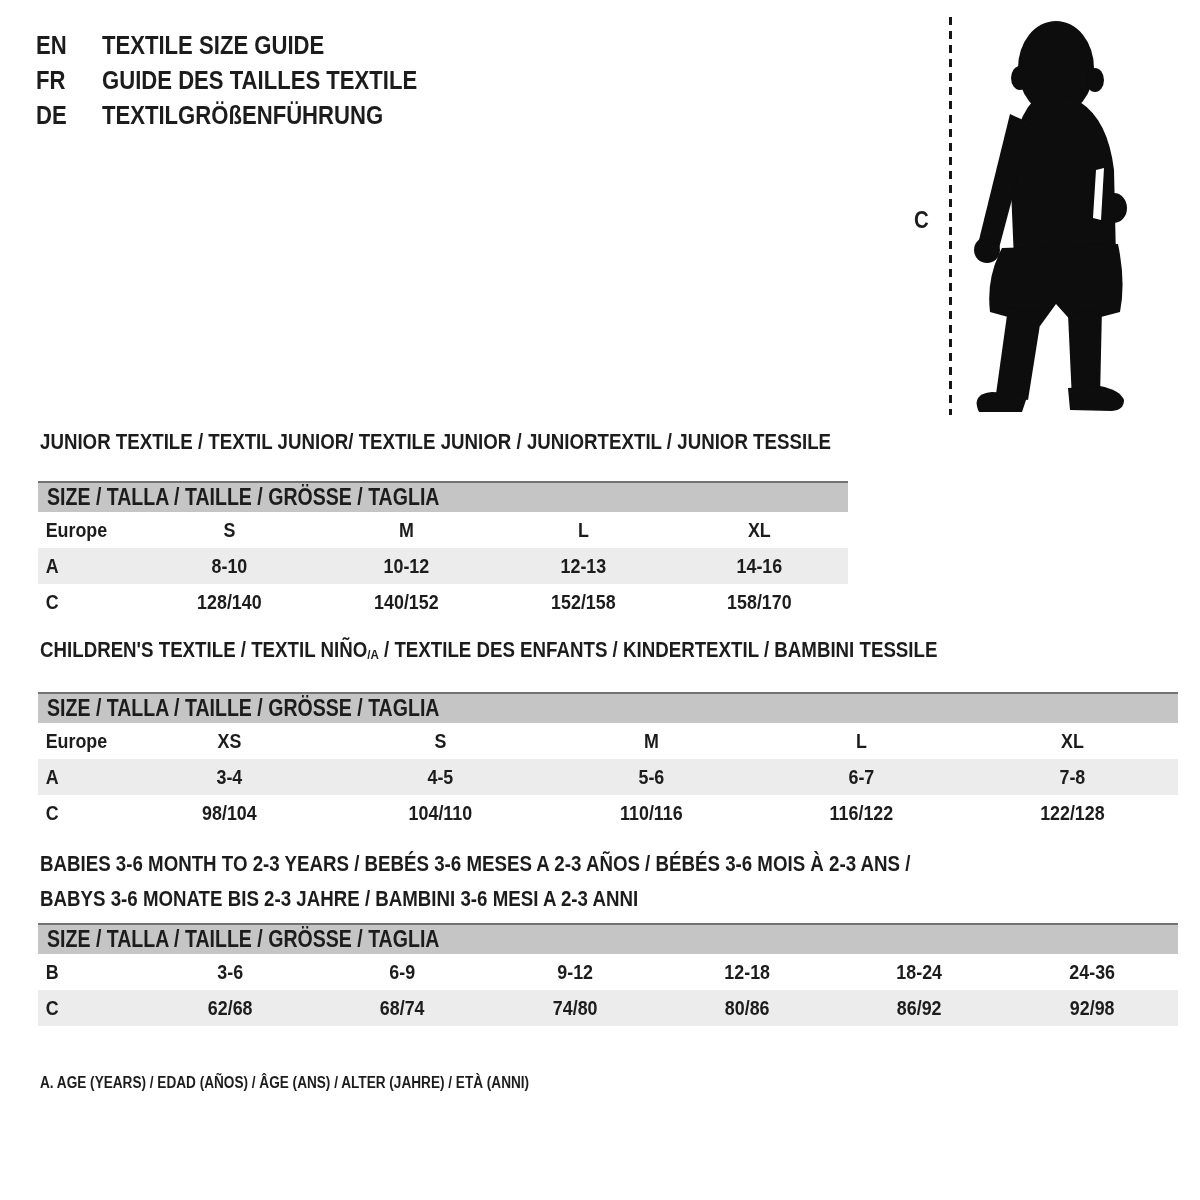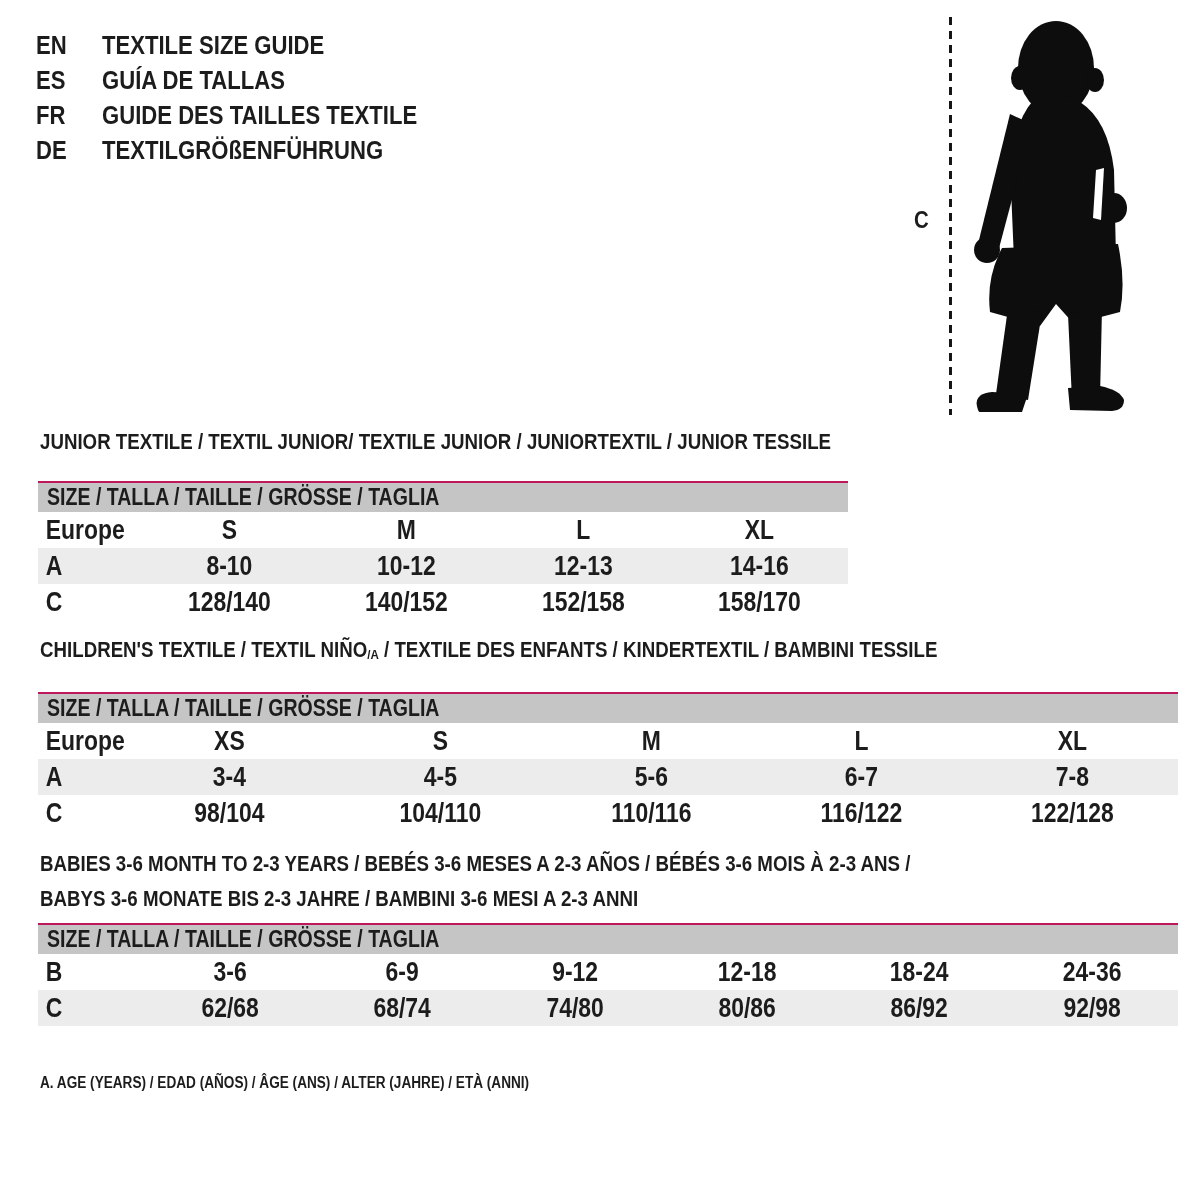--- a/index.html
+++ b/index.html
@@ -26,24 +26,24 @@
   .baby{position:absolute;left:968px;top:20px;}
 
   
   .heading{position:absolute;left:40px;font-size:22px;line-height:30px;}
   .heading .sub{font-size:0.62em;vertical-align:-2px;}
   .heading2{line-height:35px;}
 
   
   .table{position:absolute;left:38px;}
   .tbar{
-    height:31px;background:#c5c5c5;border-top:2px solid #be185d;
+    height:31px;background:#c5c5c5;border-top:2px solid #737373;
     display:flex;align-items:center;padding-left:9px;box-sizing:border-box;font-size:23px;
   }
-  .trow{display:grid;height:36px;align-items:center;font-size:27px;}
+  .trow{display:grid;height:36px;align-items:center;font-size:21px;}
   .trow.alt{background:#ececec;}
   .cols-j{grid-template-columns:103px repeat(4,1fr);}
   .cols-c{grid-template-columns:86px repeat(5,1fr);}
   .cols-b{grid-template-columns:106px repeat(6,1fr);}
   .cell{display:block;text-align:center;transform:scaleX(0.85);transform-origin:50% 50%;white-space:nowrap;}
   .cell.l{text-align:left;padding-left:9px;transform-origin:0 50%;}
 
   .t-junior{top:481px;width:810px;}
   .t-children{top:692px;width:1140px;}
   .t-babies{top:923px;width:1140px;}
@@ -57,24 +57,20 @@
 </style>
 </head>
 <body>
 
 <div class="page">
 
   <div class="langs">
     <div class="lang-row">
       <span class="lang-code cond">EN</span>
       <span class="lang-title cond">TEXTILE SIZE GUIDE</span>
-    </div>
-    <div class="lang-row">
-      <span class="lang-code cond">ES</span>
-      <span class="lang-title cond">GUÍA DE TALLAS</span>
     </div>
     <div class="lang-row">
       <span class="lang-code cond">FR</span>
       <span class="lang-title cond">GUIDE DES TAILLES TEXTILE</span>
     </div>
     <div class="lang-row">
       <span class="lang-code cond">DE</span>
       <span class="lang-title cond">TEXTILGRÖßENFÜHRUNG</span>
     </div>
   </div>

